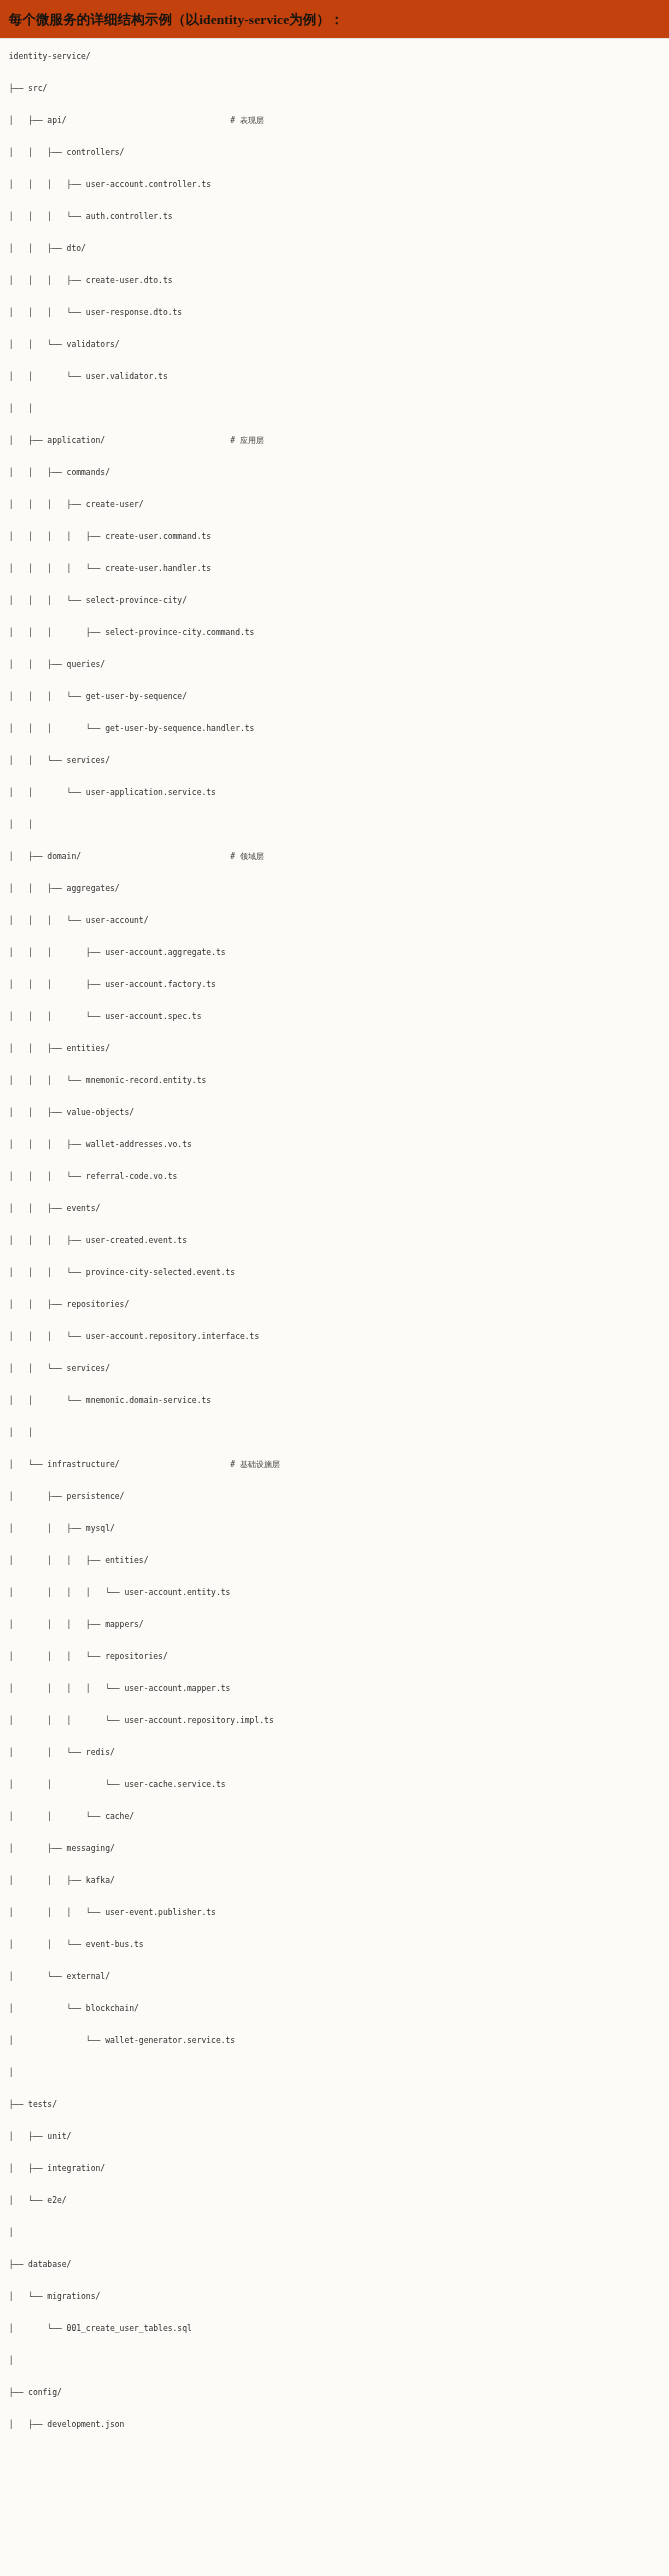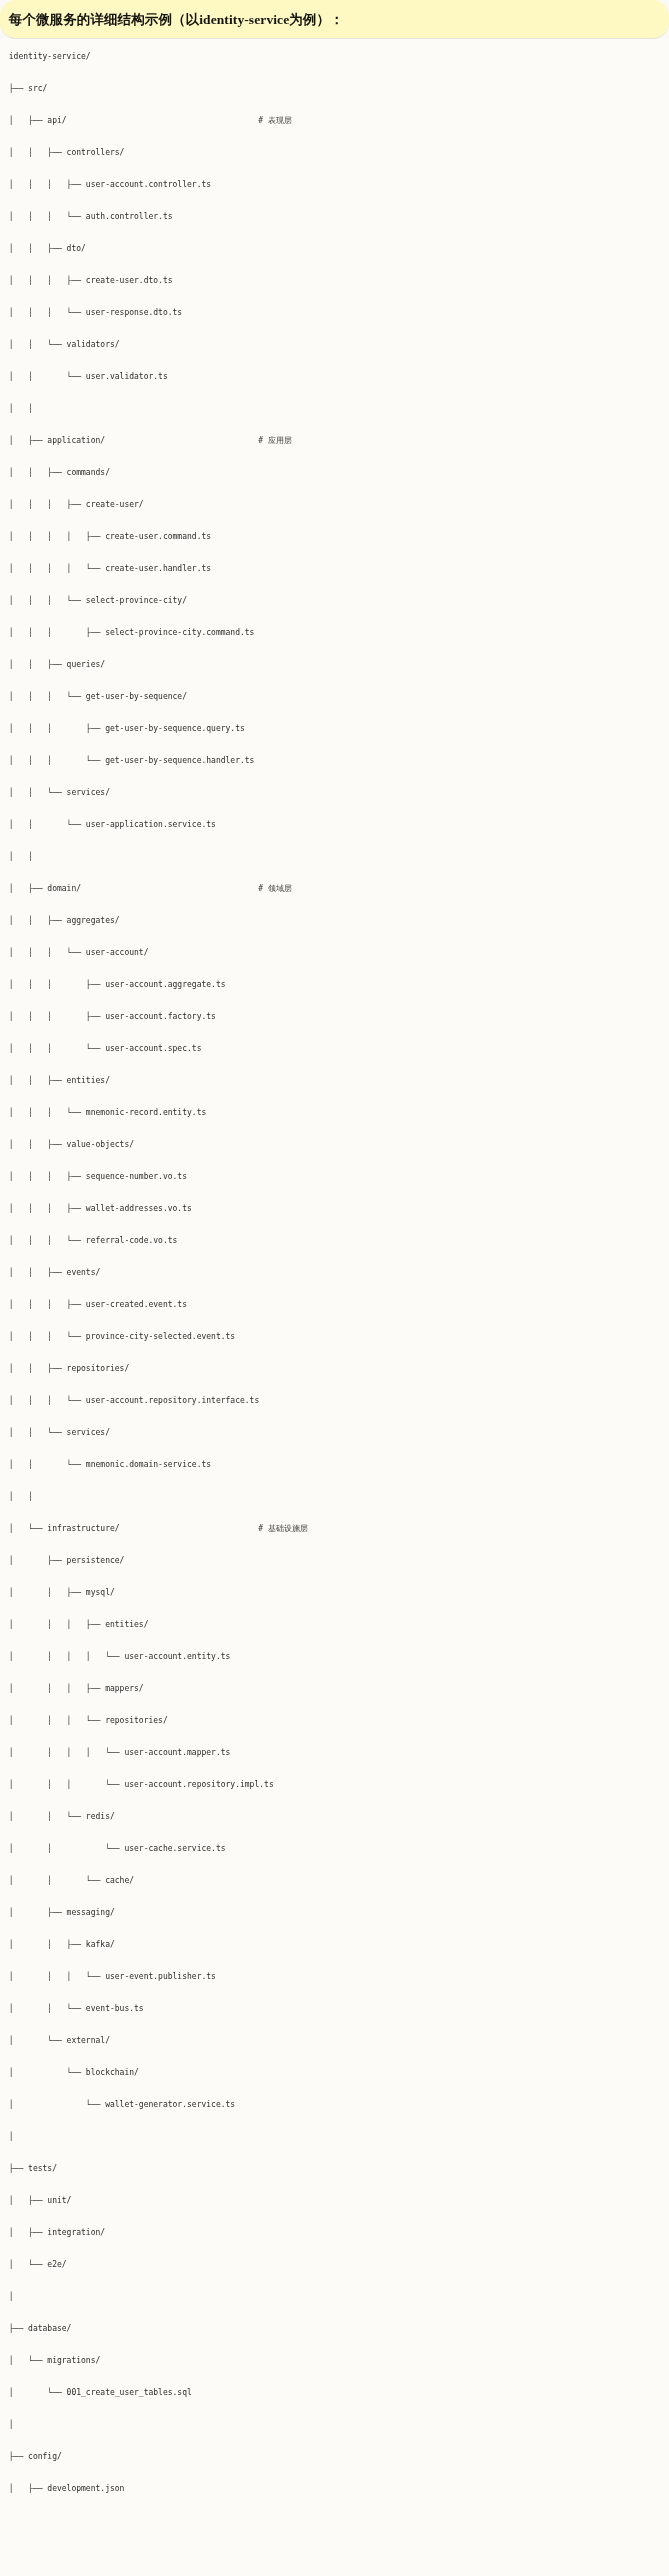--- a/index.html
+++ b/index.html
@@ -18,22 +18,21 @@
     width: 669px;
     box-sizing: border-box;
     padding: 0;
     background: #faf9f5;
   }
 
   
   .doc-header {
     padding: 11.3px 8.8px 8.8px 8.8px;
     border-bottom: 0.6px solid #e6e3dc;
-    background: #fef9c3;
-    border-radius: 16px;
+    background: #c2410c;
   }
   .doc-title {
     font-family: "Liberation Serif", "DejaVu Serif", serif;
     font-weight: bold;
     font-size: 13.5px;
     line-height: 1.35;
     letter-spacing: 0.1px;
     color: #14140f;
     margin: 0;
   }
@@ -54,21 +53,20 @@
     tab-size: 4;
   }
   .tree-row {
     display: block;
     white-space: pre;
     height: 16px;
   }
   .tree-path { }
   .tree-comment {
     color: #3a3a36;
-    margin-left: 28px;
   }
 </style>
 </head>
 <body>
 
 <div class="page">
 
   <div class="doc-header">
     <h1 class="doc-title">每个微服务的详细结构示例（以identity-service为例）：</h1>
   </div>
@@ -88,35 +86,33 @@
 <span class="tree-row"><span class="tree-path">│   │</span></span>
 <span class="tree-row"><span class="tree-path">│   ├── application/</span>                          <span class="tree-comment"># 应用层</span></span>
 <span class="tree-row"><span class="tree-path">│   │   ├── commands/</span></span>
 <span class="tree-row"><span class="tree-path">│   │   │   ├── create-user/</span></span>
 <span class="tree-row"><span class="tree-path">│   │   │   │   ├── create-user.command.ts</span></span>
 <span class="tree-row"><span class="tree-path">│   │   │   │   └── create-user.handler.ts</span></span>
 <span class="tree-row"><span class="tree-path">│   │   │   └── select-province-city/</span></span>
 <span class="tree-row"><span class="tree-path">│   │   │       ├── select-province-city.command.ts</span></span>
 <span class="tree-row"><span class="tree-path">│   │   ├── queries/</span></span>
 <span class="tree-row"><span class="tree-path">│   │   │   └── get-user-by-sequence/</span></span>
-<span class="tree-row"><span class="tree-path">│   │   │       ├── get-user-by-sequence.query.ts</span></span>
 <span class="tree-row"><span class="tree-path">│   │   │       └── get-user-by-sequence.handler.ts</span></span>
 <span class="tree-row"><span class="tree-path">│   │   └── services/</span></span>
 <span class="tree-row"><span class="tree-path">│   │       └── user-application.service.ts</span></span>
 <span class="tree-row"><span class="tree-path">│   │</span></span>
 <span class="tree-row"><span class="tree-path">│   ├── domain/</span>                               <span class="tree-comment"># 领域层</span></span>
 <span class="tree-row"><span class="tree-path">│   │   ├── aggregates/</span></span>
 <span class="tree-row"><span class="tree-path">│   │   │   └── user-account/</span></span>
 <span class="tree-row"><span class="tree-path">│   │   │       ├── user-account.aggregate.ts</span></span>
 <span class="tree-row"><span class="tree-path">│   │   │       ├── user-account.factory.ts</span></span>
 <span class="tree-row"><span class="tree-path">│   │   │       └── user-account.spec.ts</span></span>
 <span class="tree-row"><span class="tree-path">│   │   ├── entities/</span></span>
 <span class="tree-row"><span class="tree-path">│   │   │   └── mnemonic-record.entity.ts</span></span>
 <span class="tree-row"><span class="tree-path">│   │   ├── value-objects/</span></span>
-<span class="tree-row"><span class="tree-path">│   │   │   ├── sequence-number.vo.ts</span></span>
 <span class="tree-row"><span class="tree-path">│   │   │   ├── wallet-addresses.vo.ts</span></span>
 <span class="tree-row"><span class="tree-path">│   │   │   └── referral-code.vo.ts</span></span>
 <span class="tree-row"><span class="tree-path">│   │   ├── events/</span></span>
 <span class="tree-row"><span class="tree-path">│   │   │   ├── user-created.event.ts</span></span>
 <span class="tree-row"><span class="tree-path">│   │   │   └── province-city-selected.event.ts</span></span>
 <span class="tree-row"><span class="tree-path">│   │   ├── repositories/</span></span>
 <span class="tree-row"><span class="tree-path">│   │   │   └── user-account.repository.interface.ts</span></span>
 <span class="tree-row"><span class="tree-path">│   │   └── services/</span></span>
 <span class="tree-row"><span class="tree-path">│   │       └── mnemonic.domain-service.ts</span></span>
 <span class="tree-row"><span class="tree-path">│   │</span></span>

